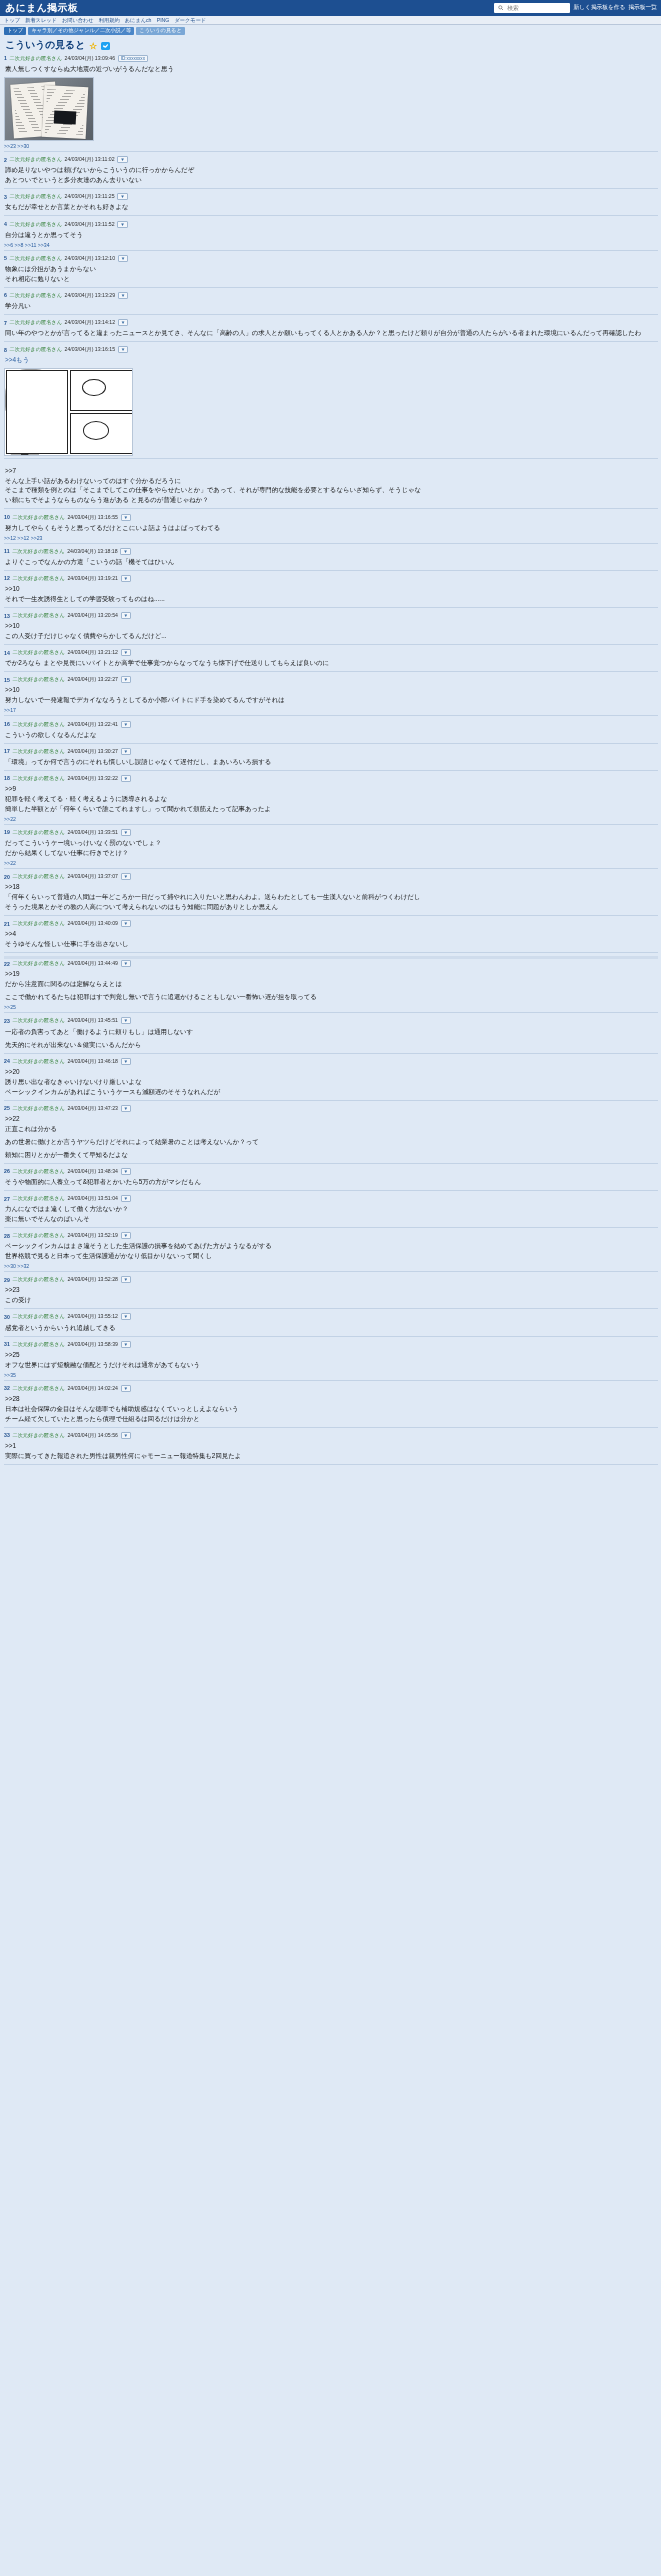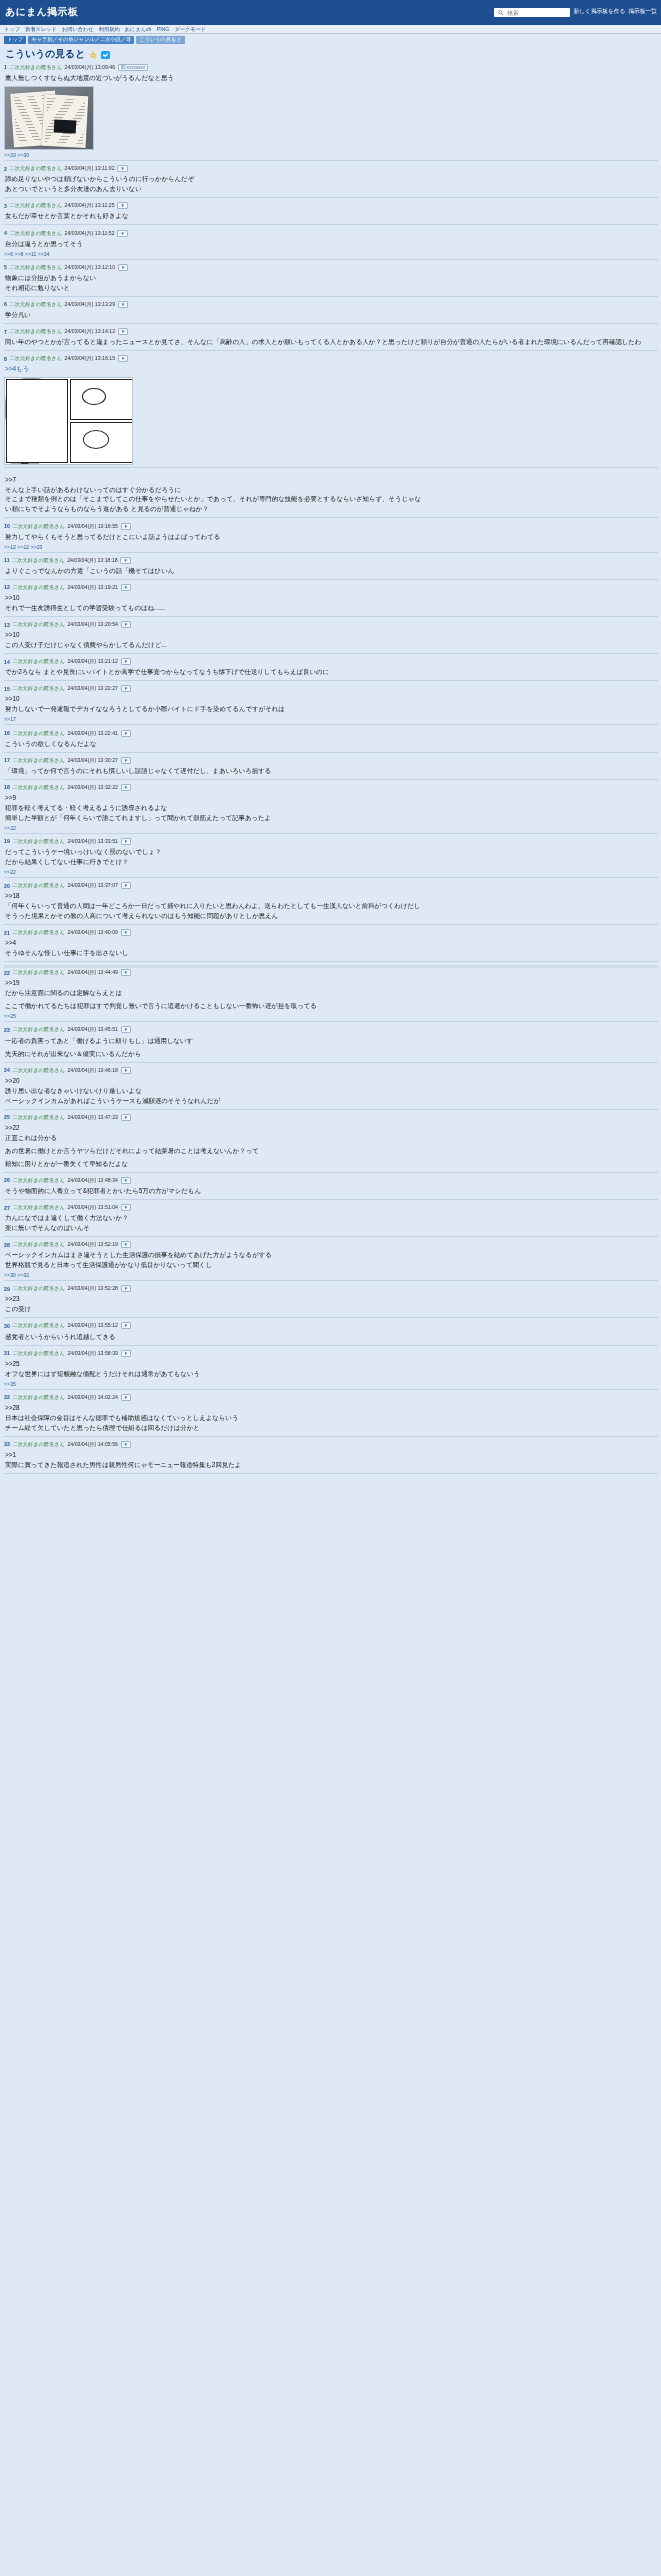--- a/index.html
+++ b/index.html
@@ -8,21 +8,21 @@
     width:662px;
     background:#dfe9f5;
     font-family:"Liberation Sans", sans-serif;
     font-size:6.7px;
     color:#111;
   }
   
   .site-header {
     background:#1d4f91;
     color:#fff;
-    height:25px;
+    height:16px;
     display:flex;
     align-items:center;
     padding:0 5.2px;
   }
   .site-logo {
     font-size:9.8px;
     font-weight:bold;
     letter-spacing:0.5px;
     color:#fff;
     white-space:nowrap;

